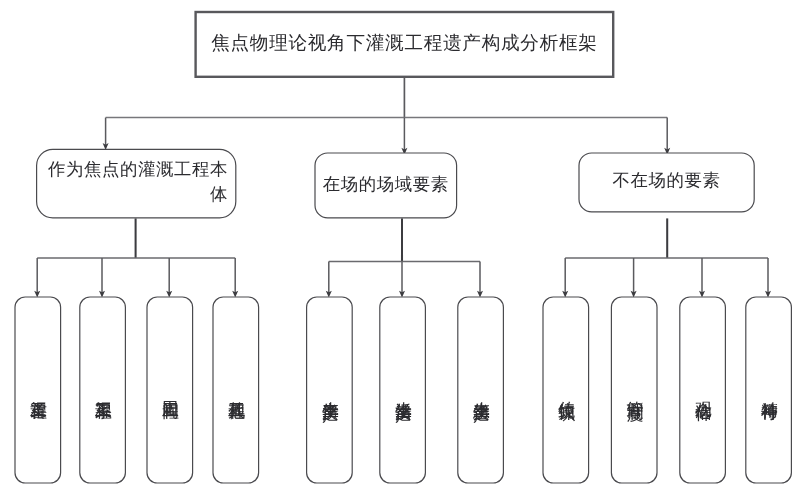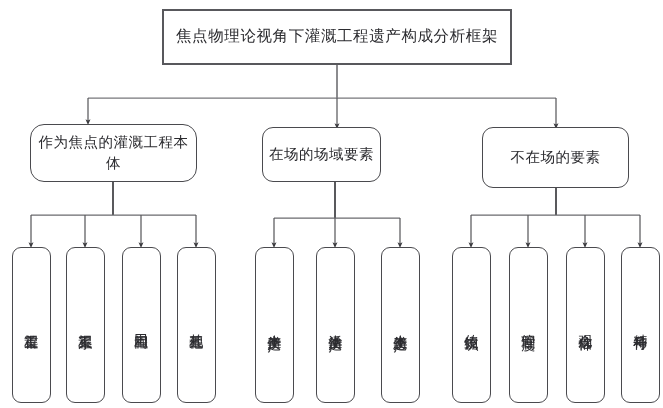--- a/index.html
+++ b/index.html
@@ -21,21 +21,21 @@
     pointer-events:none;
   }
   .node{
     position:absolute;
     box-sizing:border-box;
     background:#ffffff;
     border:1.6px solid #4a4a4e;
     display:flex;
     align-items:center;
     justify-content:center;
-    text-align:center;
+    text-align:right;
     color:#2b2b2f;
     z-index:2;
   }
   .node-title{
     border-radius:0;
     border-width:2px;
     border-color:#58585c;
     font-size:15.5px;
     line-height:1.5;
     letter-spacing:0.6px;
@@ -105,21 +105,21 @@
       <path d="M640,215 L640,245" marker-end="url(#arrowhead)" stroke="#5a5a5e"></path>
     </g>
   </svg>
 
   <div class="node node-title" style="left:162px; top:9px; width:350px; height:56px;">焦点物理论视角下灌溉工程遗产构成分析框架</div>
 
   <div class="node node-l2" style="left:30px; top:124px; width:167px; height:58px;border-radius:14px;">作为焦点的灌溉工程本体</div>
 
   <div class="node node-l2" style="left:262px; top:127px; width:119px; height:55px;">在场的场域要素</div>
 
-  <div class="node node-l2" style="left:482px; top:127px; width:147px; height:61px;">不在场的要素</div>
+  <div class="node node-l2" style="left:482px; top:127px; width:147px; height:50px;">不在场的要素</div>
 
   <div class="node node-leaf" style="left:12px; top:247px; width:39px; height:156px;">
     <span class="vtext">渠首工程</span>
   </div>
   <div class="node node-leaf" style="left:66px; top:247px; width:39px; height:156px;">
     <span class="vtext">渠系工程</span>
   </div>
   <div class="node node-leaf" style="left:122px; top:247px; width:39px; height:156px;">
     <span class="vtext">田间工程</span>
   </div>

